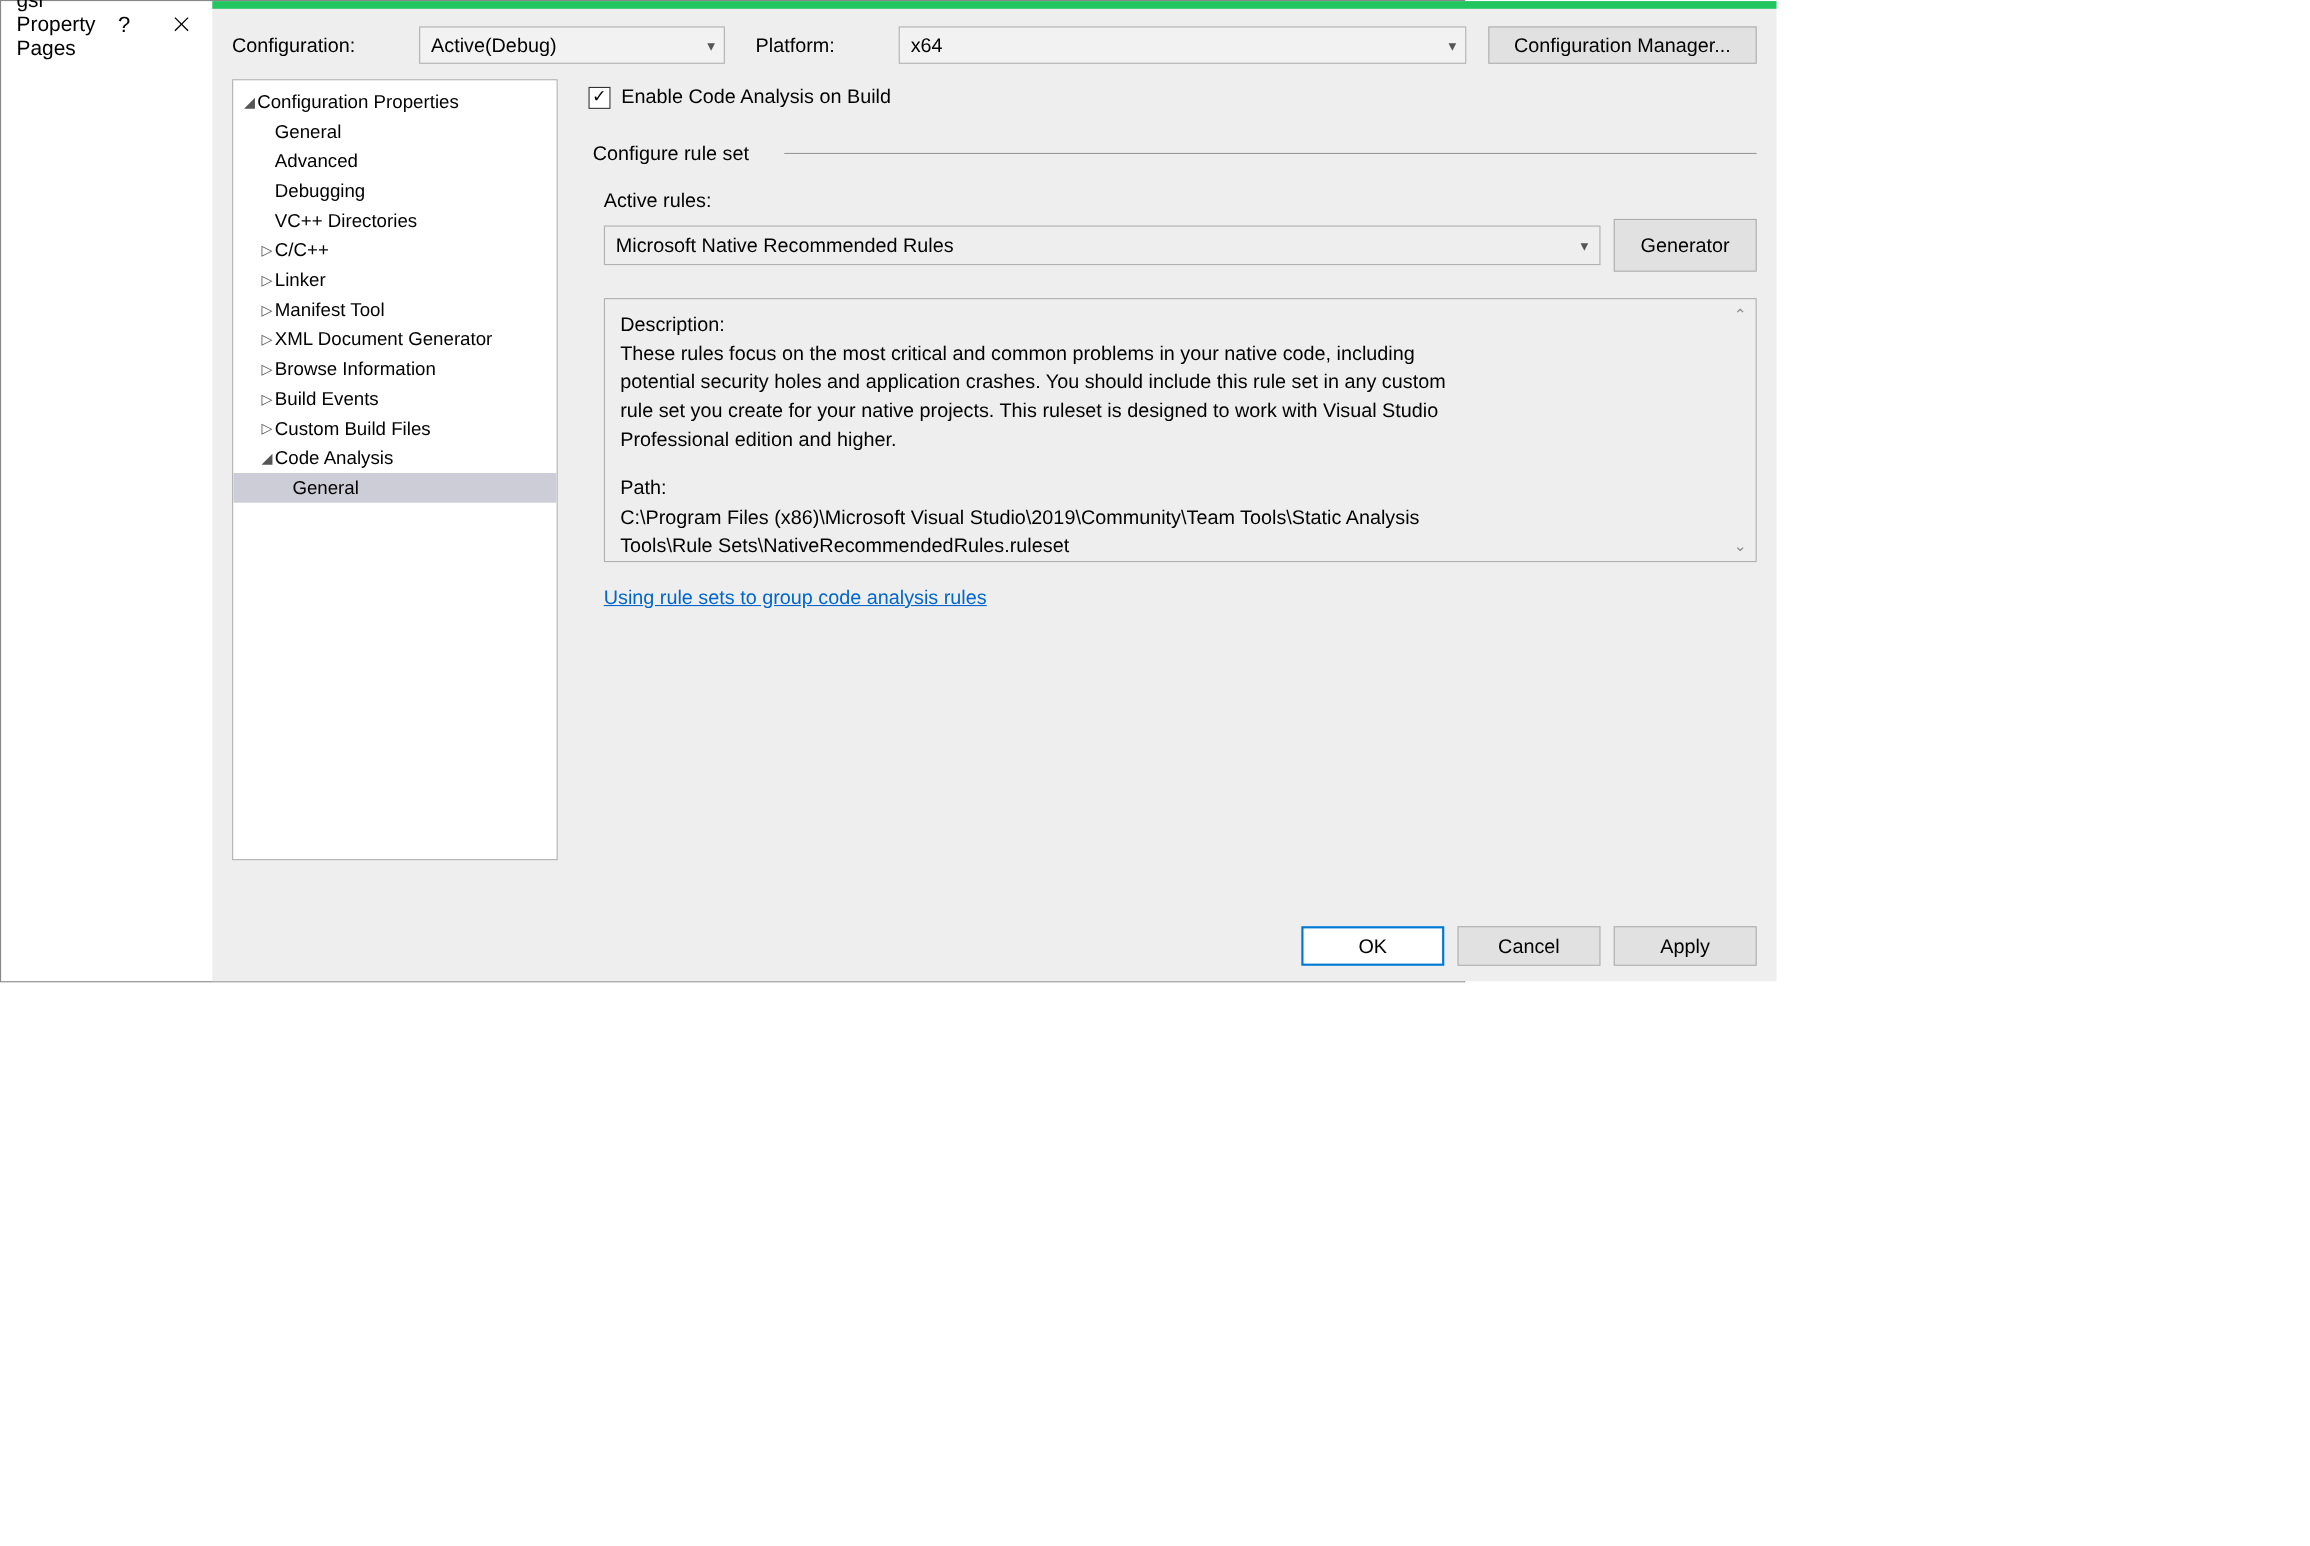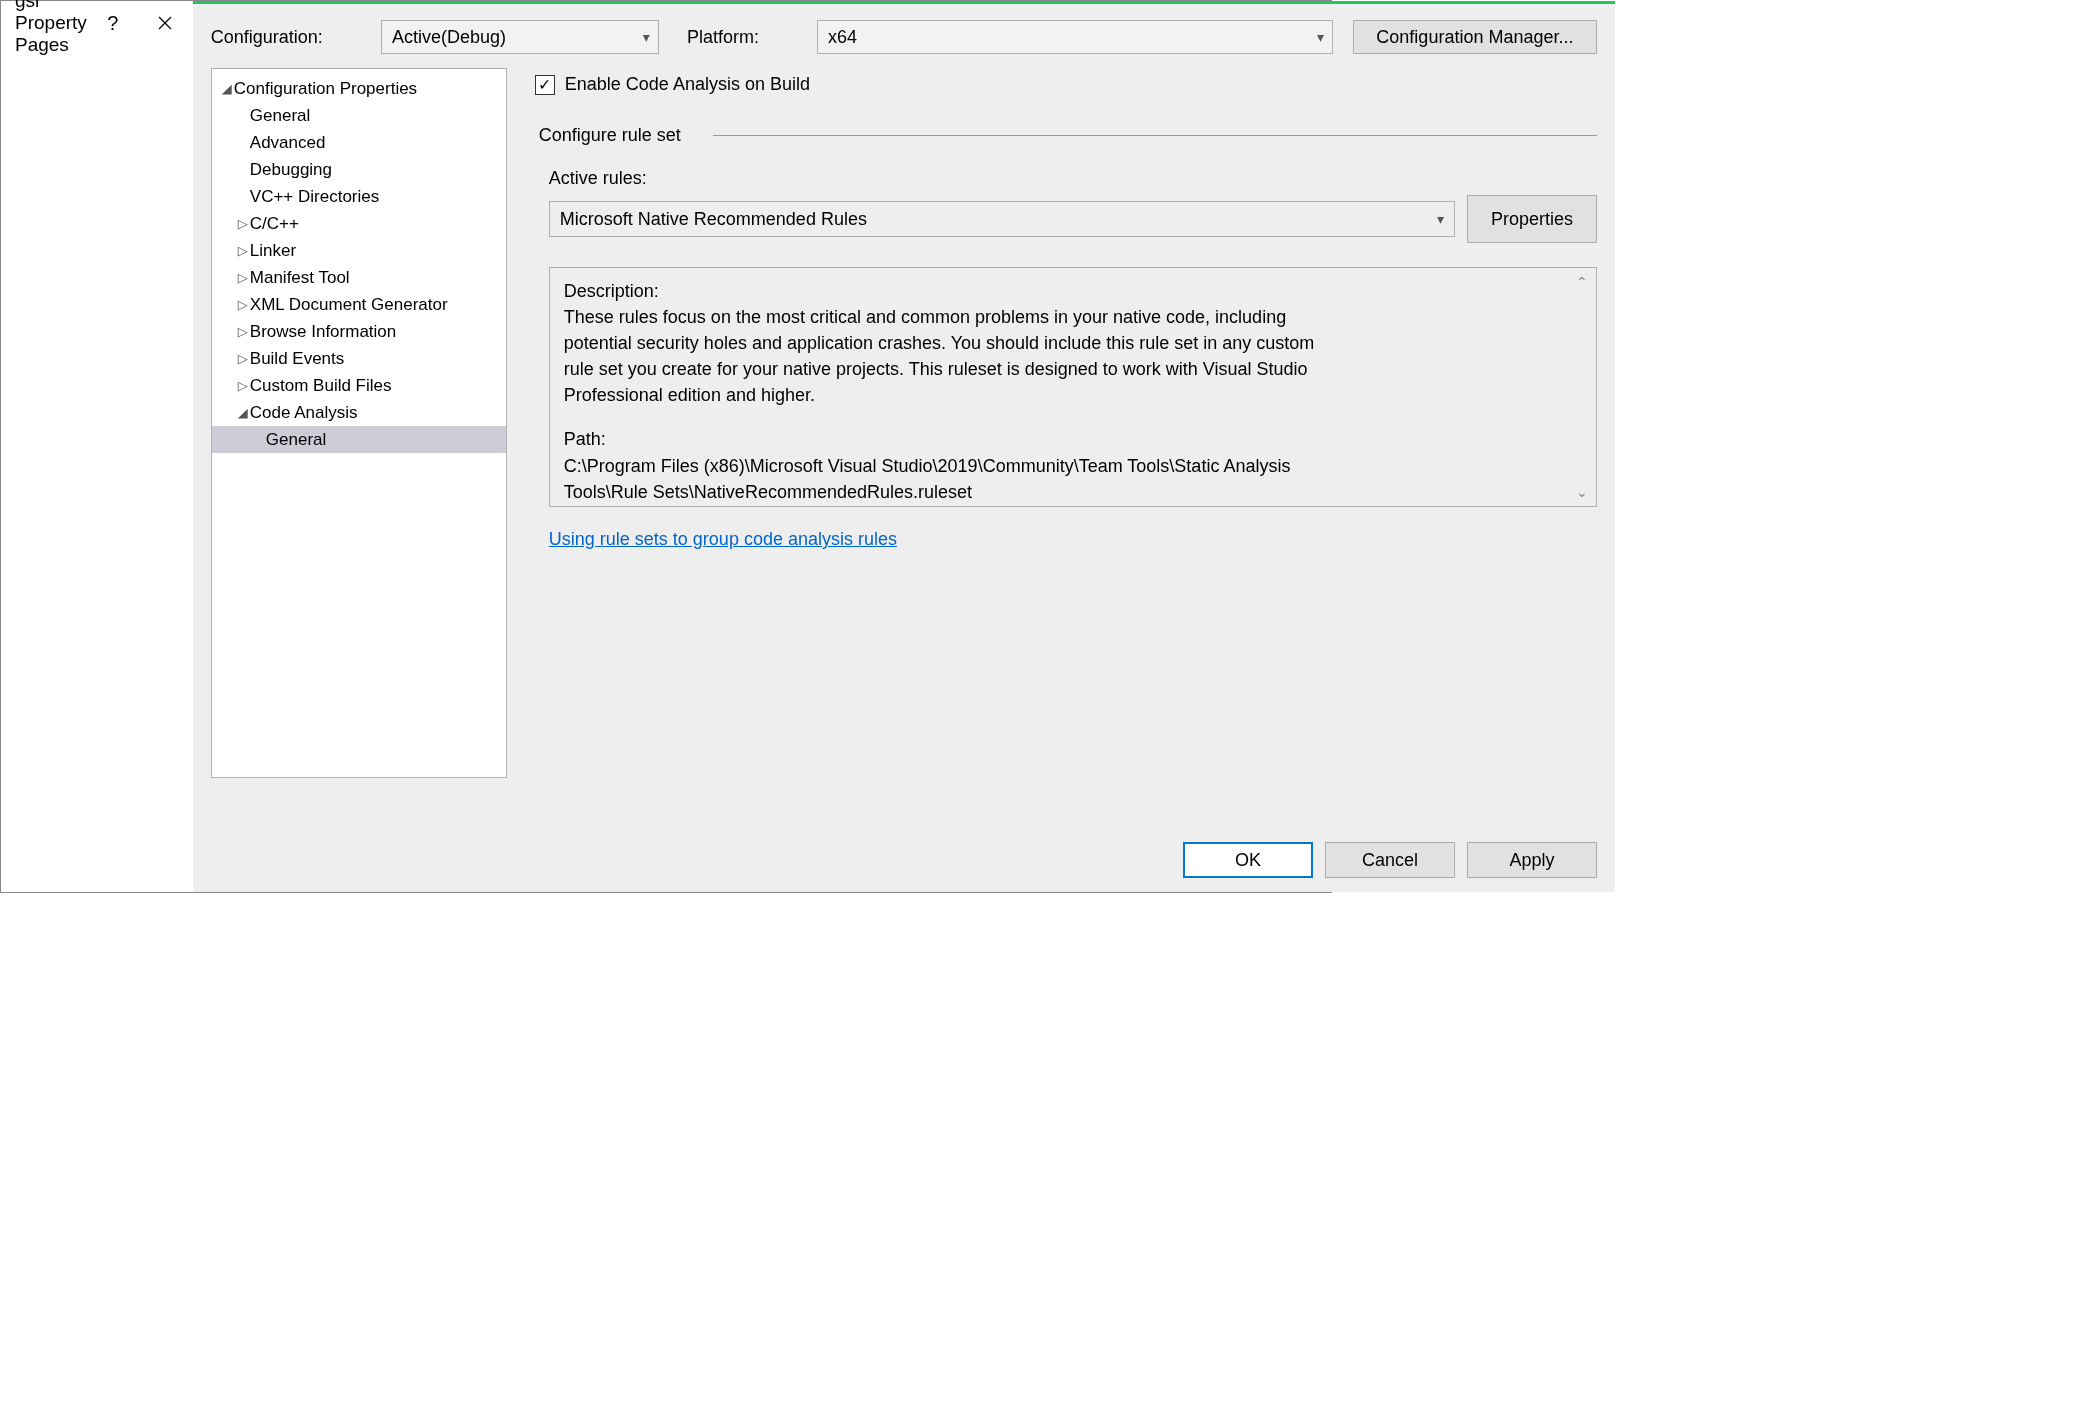--- a/index.html
+++ b/index.html
@@ -39,21 +39,21 @@
     align-items: center;
     justify-content: center;
     font-size: 20px;
   }
   .client {
     flex: 1;
     background: #eeeeee;
     display: flex;
     flex-direction: column;
     padding: 16px 18px 14px 18px;
-    border-top: 3px solid #22c55e;
+    border-top: 7px solid #22c55e;
   }
   .toprow {
     display: flex;
     align-items: center;
     gap: 10px;
     margin-bottom: 14px;
   }
   .label {
     font-size: 18px;
   }
@@ -348,21 +348,21 @@
         </div>
 
         <div class="subsection">
           <span class="rules-label">Active rules:</span>
           <div class="rules-row">
             <div class="rules-combo">
               <span>Microsoft Native Recommended Rules</span>
               <span class="chev">▾</span>
             </div>
             <div class="btn" id="btn-configure">
-              <span>Properties</span>
+              <span>Generator</span>
             </div>
           </div>
 
           <div class="descbox">
             <div class="scroll-hint scroll-up">⌃</div>
             <div class="scroll-hint scroll-dn">⌄</div>
             <div>Description:</div>
             <div style="max-width:760px;">These rules focus on the most critical and common problems in your native code, including potential security holes and application crashes.  You should include this rule set in any custom rule set you create for your native projects.  This ruleset is designed to work with Visual Studio Professional edition and higher.</div>
             <div style="height:18px"></div>
             <div>Path:</div>

